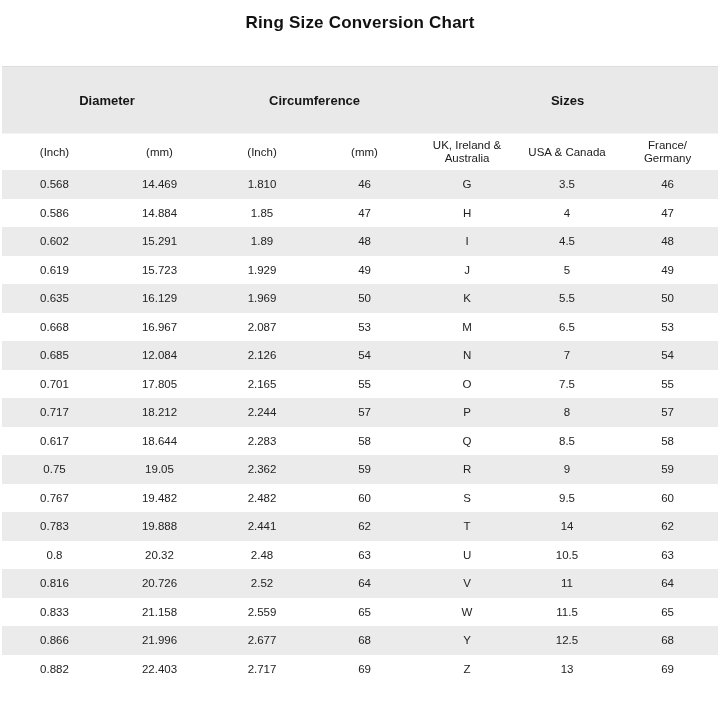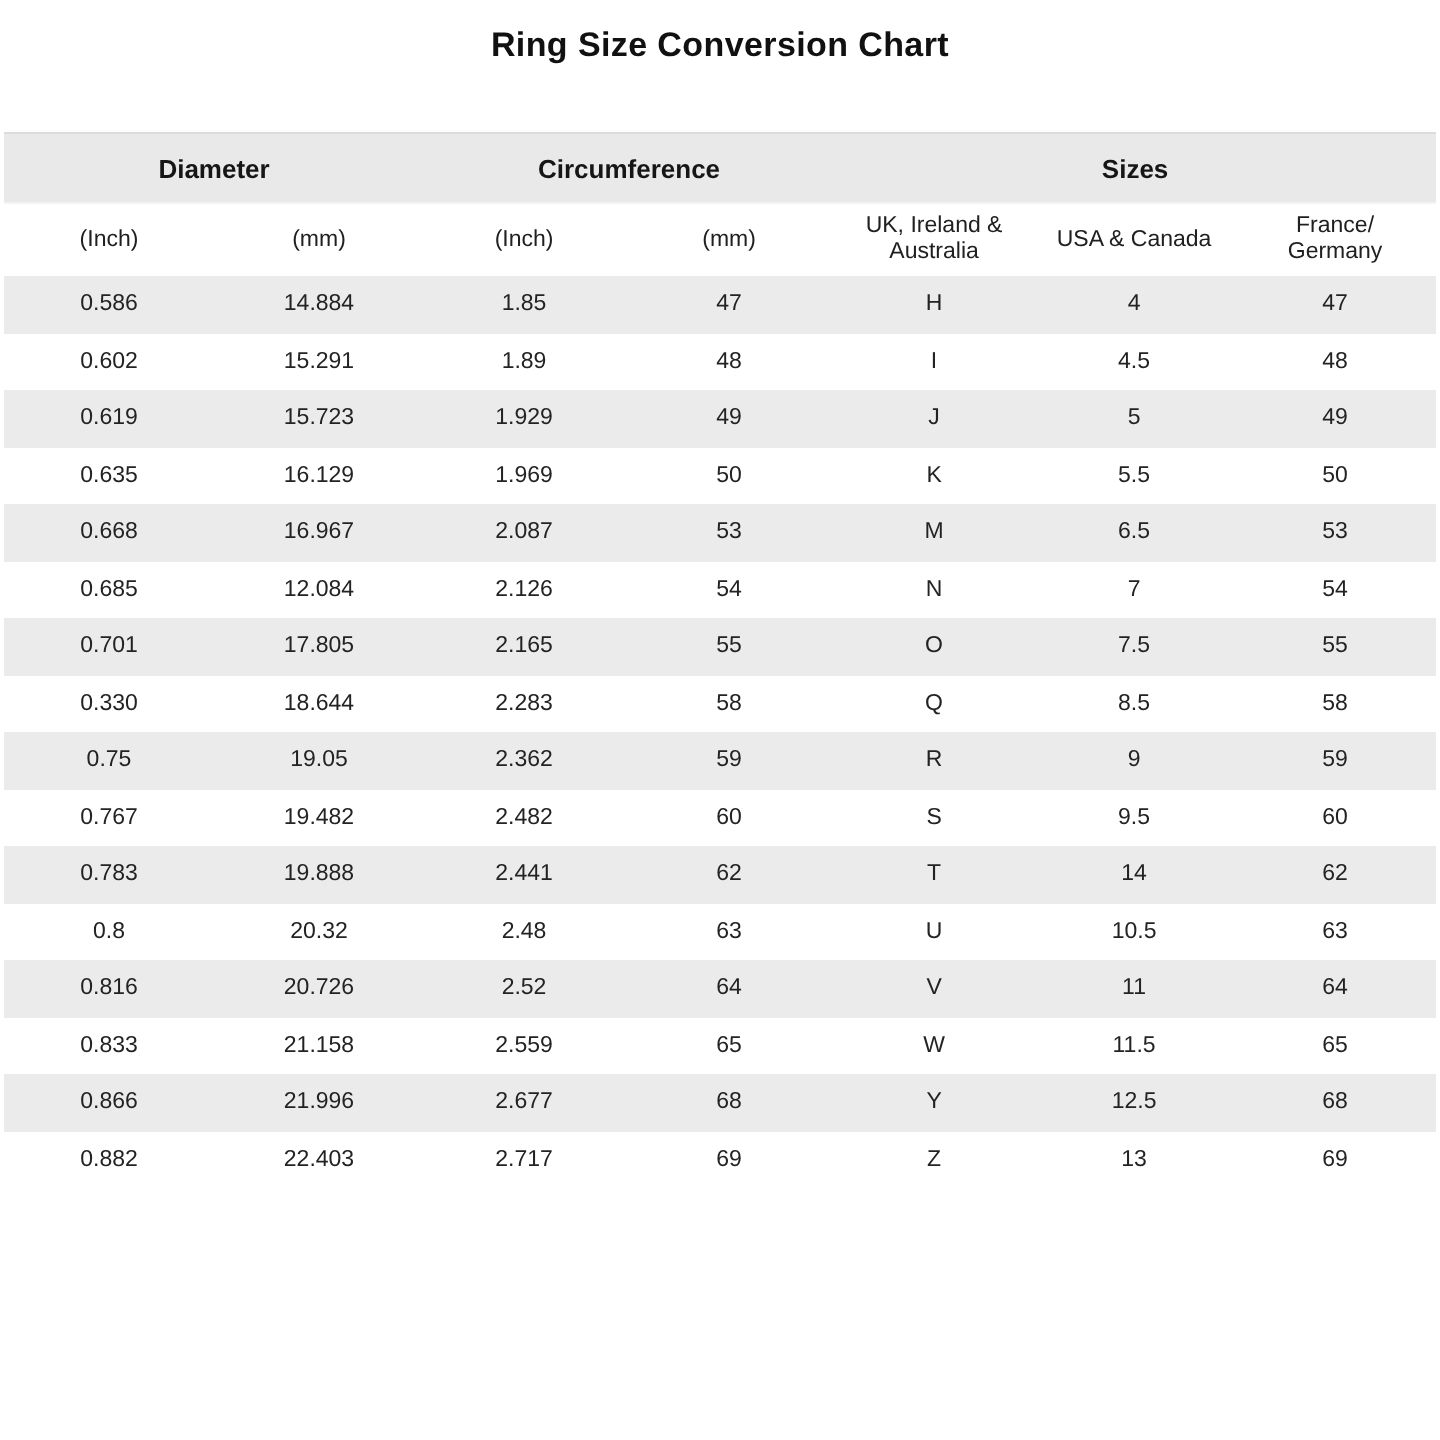--- a/index.html
+++ b/index.html
@@ -44,21 +44,21 @@
   col.c6 { width: 100px; }
   col.c7 { width: 101px; }
 
   thead tr.group-row th {
     background: #e9e9e9;
     height: 34px;
     font-size: 13px;
     font-weight: bold;
     text-align: center;
     vertical-align: middle;
-    padding: 0;
+    padding: 16px;
     border-top: 1px solid #dcdcdc;
     border-bottom: 1px solid #f3f3f3;
     color: #161616;
   }
   thead tr.subheader-row th {
     background: #ffffff;
     height: 36px;
     font-size: 11.5px;
     font-weight: normal;
     text-align: center;
@@ -111,20 +111,29 @@
           <th>(mm)</th>
           <th>(Inch)</th>
           <th>(mm)</th>
           <th>UK, Ireland &amp; Australia</th>
           <th>USA &amp; Canada</th>
           <th>France/ Germany</th>
         </tr>
       </thead>
       <tbody>
           <tr>
+            <td>0.568</td>
+            <td>14.469</td>
+            <td>1.810</td>
+            <td>46</td>
+            <td>G</td>
+            <td>3.5</td>
+            <td>46</td>
+          </tr>
+          <tr>
             <td>0.586</td>
             <td>14.884</td>
             <td>1.85</td>
             <td>47</td>
             <td>H</td>
             <td>4</td>
             <td>47</td>
           </tr>
           <tr>
             <td>0.602</td>
@@ -174,21 +183,30 @@
           <tr>
             <td>0.701</td>
             <td>17.805</td>
             <td>2.165</td>
             <td>55</td>
             <td>O</td>
             <td>7.5</td>
             <td>55</td>
           </tr>
           <tr>
-            <td>0.330</td>
+            <td>0.717</td>
+            <td>18.212</td>
+            <td>2.244</td>
+            <td>57</td>
+            <td>P</td>
+            <td>8</td>
+            <td>57</td>
+          </tr>
+          <tr>
+            <td>0.617</td>
             <td>18.644</td>
             <td>2.283</td>
             <td>58</td>
             <td>Q</td>
             <td>8.5</td>
             <td>58</td>
           </tr>
           <tr>
             <td>0.75</td>
             <td>19.05</td>

